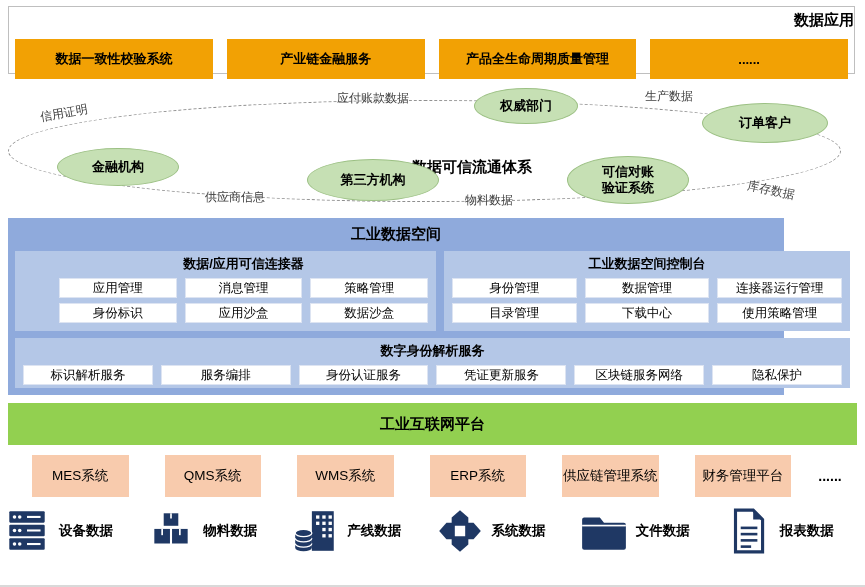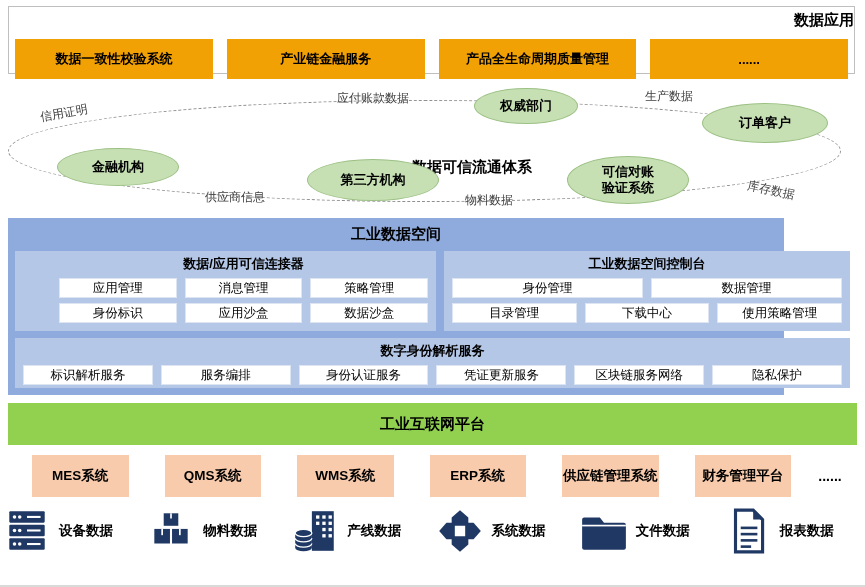--- a/index.html
+++ b/index.html
@@ -40,21 +40,21 @@
   .panel-identity{left:7px;top:120px;width:835px;height:50px;}
   .panel-title{text-align:center;font-weight:bold;font-size:13px;padding-top:4px;}
   .panel-row{display:flex;gap:8px;padding:0 8px;margin-top:5px;}
   .cell{flex:1;background:#fff;height:20px;display:flex;align-items:center;justify-content:center;font-size:12.5px;border:1px solid #dde4f2;box-sizing:border-box;white-space:nowrap;}
 
   
   .platform{position:absolute;left:8px;top:403px;width:849px;height:42px;background:var(--platform-bg,#92D050);display:flex;align-items:center;justify-content:center;font-weight:bold;font-size:15px;}
 
   
   .systems{position:absolute;left:8px;top:455px;width:849px;height:42px;display:flex;gap:12px;}
-  .system-box{flex:1;background:var(--system-box,#F8CBAD);display:flex;align-items:center;justify-content:center;font-weight:bold;font-size:13.5px;white-space:nowrap;margin-left:24px;}
+  .system-box{flex:1;background:var(--system-box,#F8CBAD);display:flex;align-items:center;justify-content:center;font-weight:normal;font-size:13.5px;white-space:nowrap;margin-left:24px;}
   .system-ellipsis{width:54px;display:flex;align-items:center;justify-content:center;font-weight:bold;font-size:14px;}
 
   
   .sources{position:absolute;left:0;top:506px;width:865px;display:flex;}
   .source{flex:1;display:flex;flex-direction:row;align-items:center;gap:5px;}
   .source svg{width:54px;height:50px;color:var(--icon,#1F3864);}
   .source-label{font-weight:bold;font-size:13.5px;}
 
   .baseline{position:absolute;left:0;bottom:0;width:100%;height:2px;background:#D9D9D9;}
 </style>
@@ -116,20 +116,21 @@
         <div class="cell">应用沙盒</div>
         <div class="cell">数据沙盒</div>
       </div>
     </div>
 
     <div class="panel panel-console">
       <div class="panel-title">工业数据空间控制台</div>
       <div class="panel-row">
         <div class="cell">身份管理</div>
         <div class="cell">数据管理</div>
+        <div class="cell">连接器运行管理</div>
       </div>
       <div class="panel-row">
         <div class="cell">目录管理</div>
         <div class="cell">下载中心</div>
         <div class="cell">使用策略管理</div>
       </div>
     </div>
 
     <div class="panel panel-identity">
       <div class="panel-title">数字身份解析服务</div>

